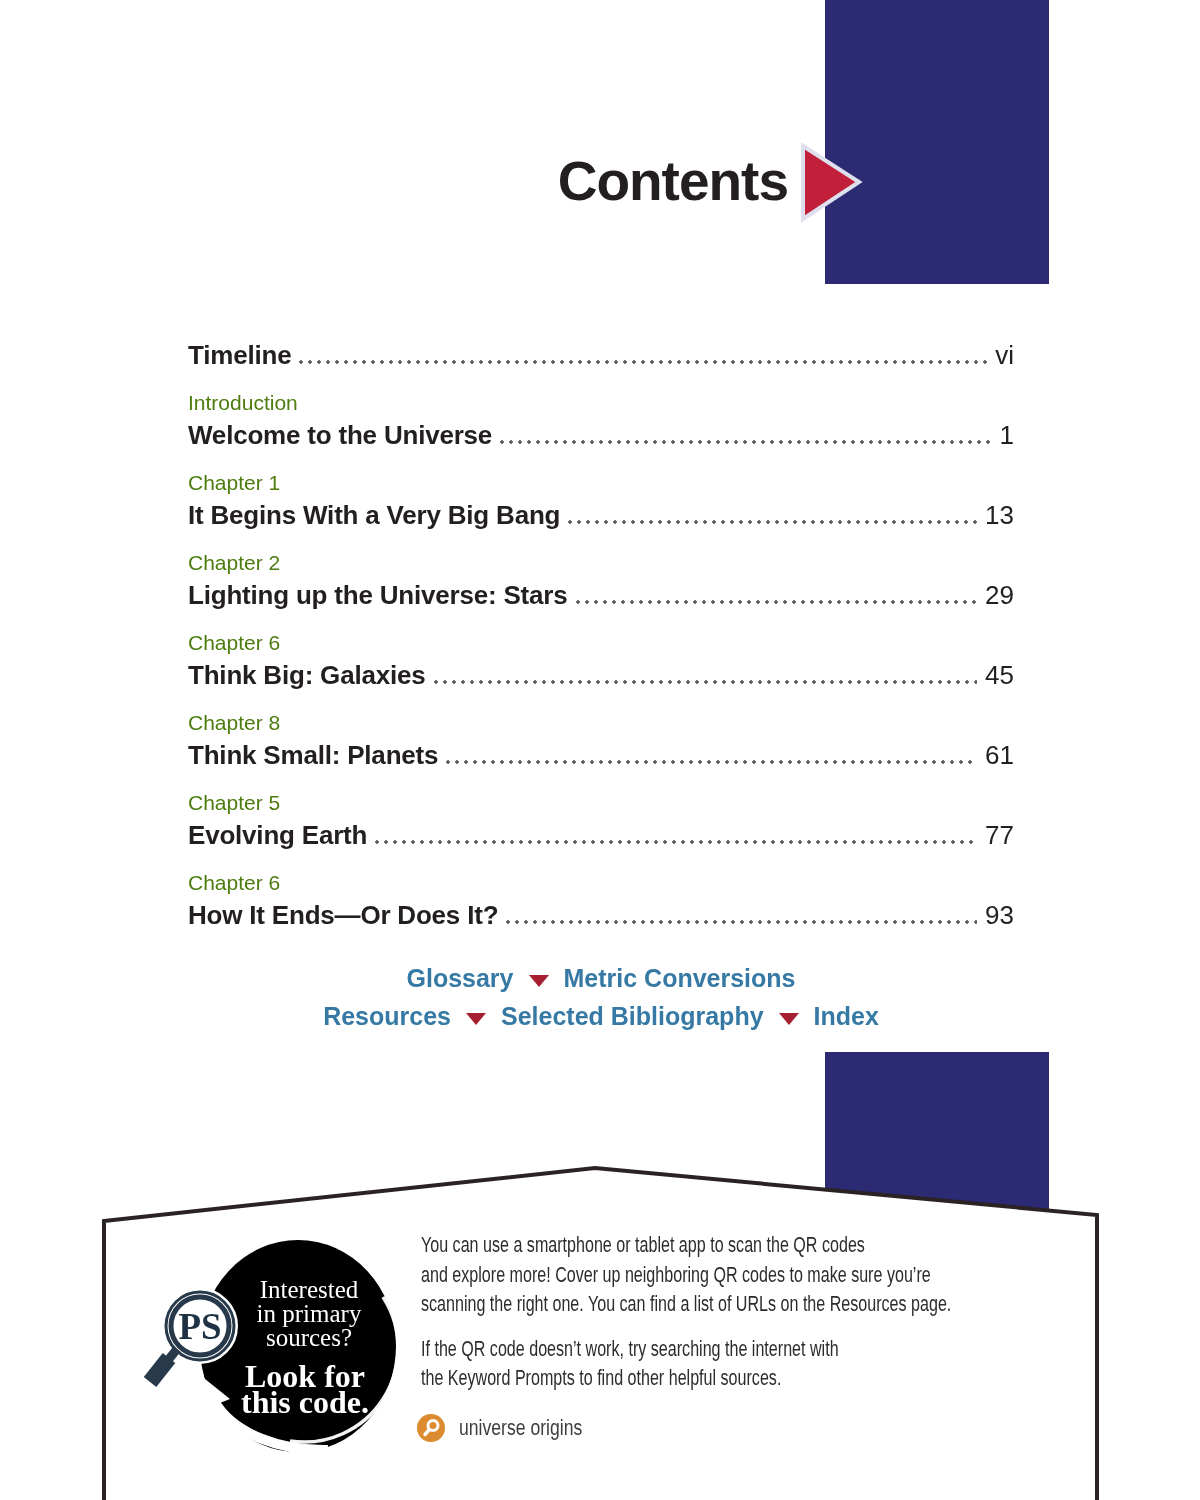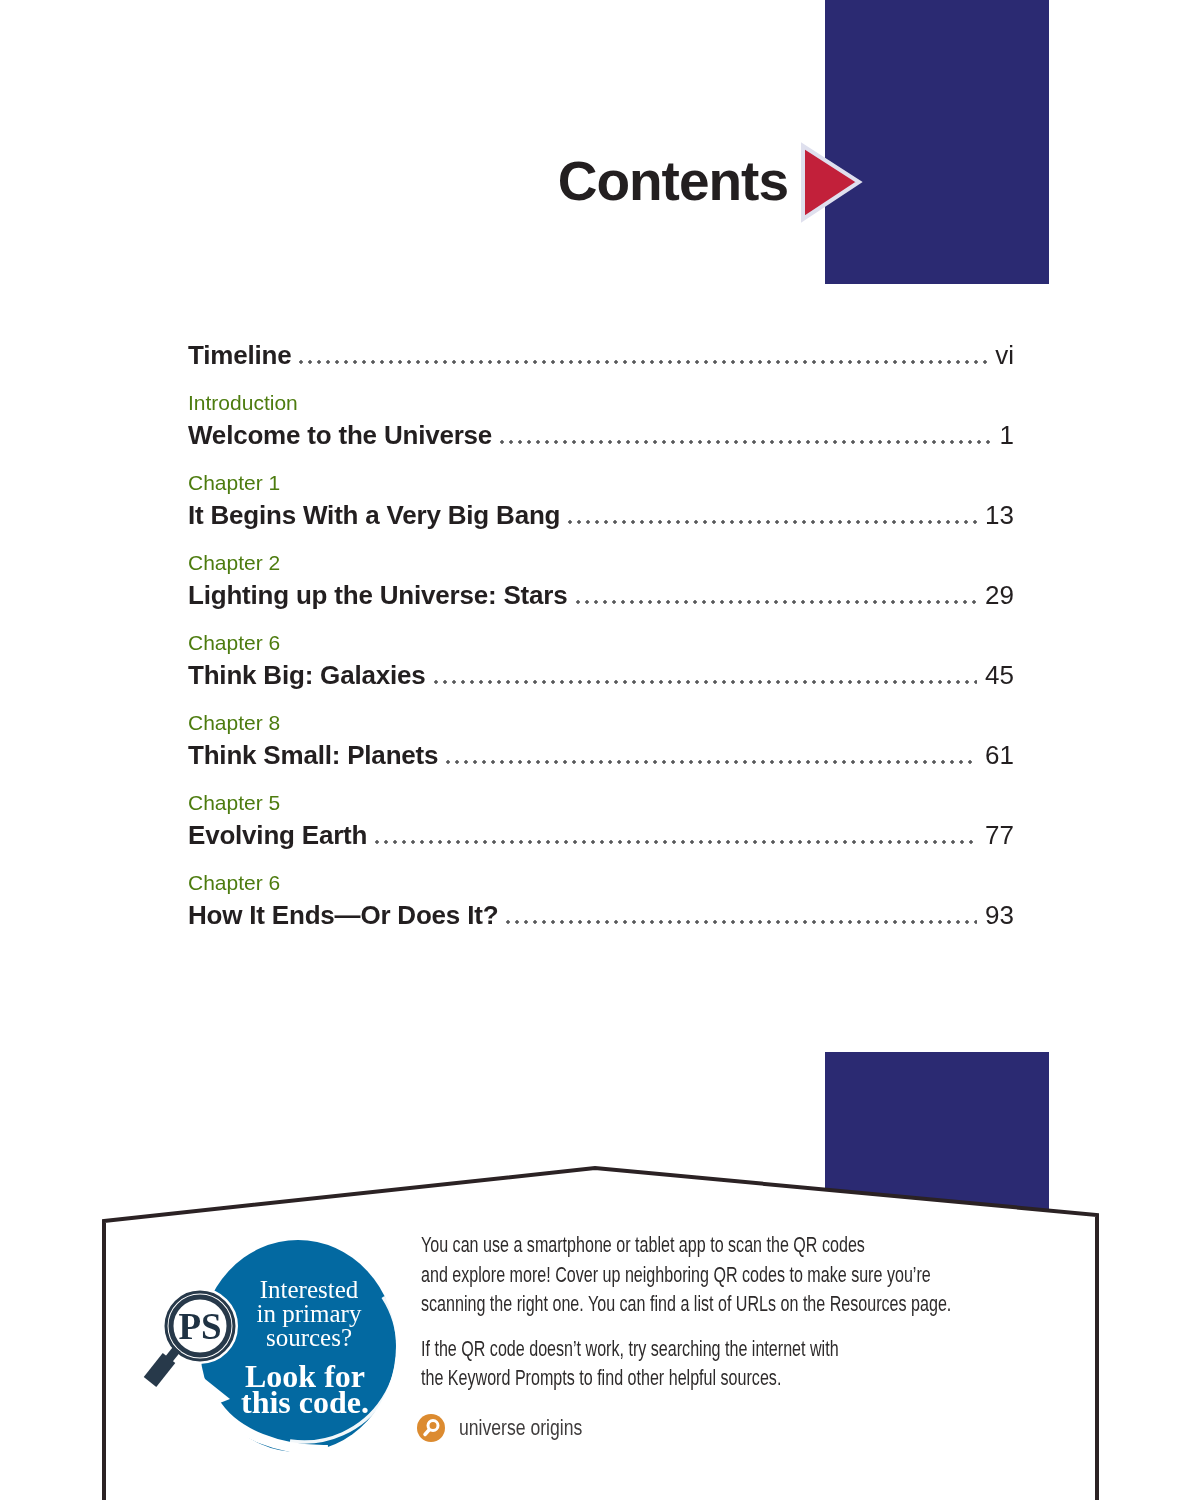--- a/index.html
+++ b/index.html
@@ -32,21 +32,21 @@
   .link-row{display:flex;justify-content:center;align-items:center;margin-bottom:7px;
     font-size:25px;line-height:31px;font-weight:bold;color:#3579a4;}
   .link{white-space:nowrap;cursor:pointer;}
   .tri{width:0;height:0;border-left:10px solid transparent;border-right:10px solid transparent;
     border-top:12px solid #a61e31;margin:4px 15px 0 15px;}
   
   .navy-bottom{position:absolute;left:825px;top:1052px;width:224px;height:235px;background:#2b2a72;z-index:1;}
   .box-svg{position:absolute;left:0;top:1040px;z-index:2;}
   .badge-circle{
     position:absolute;left:200px;top:1240px;width:196px;height:212px;border-radius:50%;
-    background:#0369a1;z-index:3;
+    background:#000000;z-index:3;
     display:flex;flex-direction:column;align-items:center;justify-content:center;
     padding-left:0;box-sizing:border-box;text-align:center;
   }
   .badge-intro{font-family:"Liberation Serif",serif;font-size:25px;line-height:24px;color:#fff;
     margin-left:22px;}
   .badge-cta{font-family:"Liberation Serif",serif;font-size:32px;line-height:26px;color:#fff;
     font-weight:bold;margin-top:13px;margin-left:14px;}
   .swoosh{position:absolute;left:190px;top:1235px;z-index:4;}
   .ps-badge{position:absolute;left:138px;top:1282px;z-index:5;}
   .qr-note{
@@ -140,20 +140,34 @@
     <div class="entry">
       <div class="chapter-label">Chapter 6</div>
       <div class="trow">
         <span class="ttl">How It Ends—Or Does It?</span>
         <span class="leader"></span>
         <span class="pageno">93</span>
       </div>
     </div>
   </div>
 
+  <div class="links">
+    <div class="link-row">
+      <span class="link">Glossary</span>
+      <span class="tri"></span>
+      <span class="link">Metric Conversions</span>
+    </div>
+    <div class="link-row">
+      <span class="link">Resources</span>
+      <span class="tri"></span>
+      <span class="link">Selected Bibliography</span>
+      <span class="tri"></span>
+      <span class="link">Index</span>
+    </div>
+  </div>
 
   <div class="navy-bottom"></div>
 
   <svg class="box-svg" width="1200" height="460" viewBox="0 0 1200 460">
     <polygon points="104,181 595,128 1097,175 1097,470 104,470" fill="#ffffff" stroke="#2b2224" stroke-width="4" stroke-linejoin="miter"></polygon>
   </svg>
 
   <div class="badge-circle">
     <div class="badge-intro">
       <div>Interested</div>

